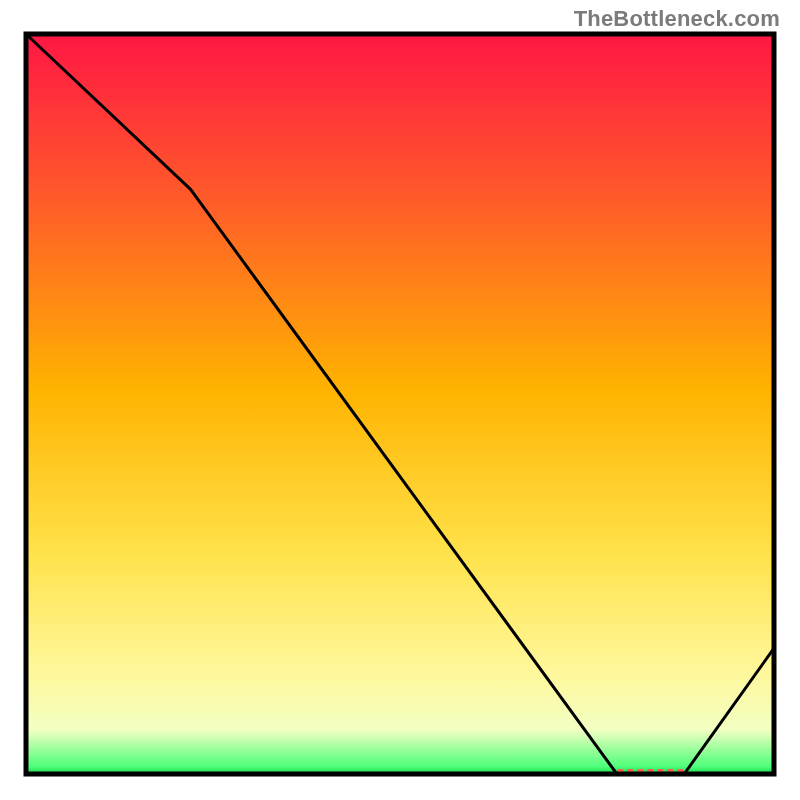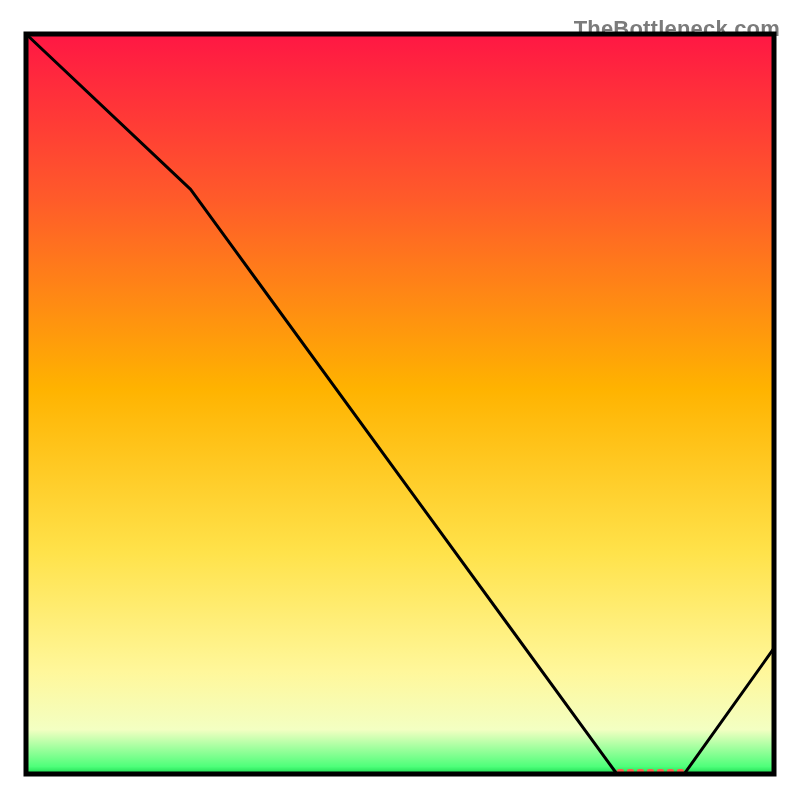--- a/index.html
+++ b/index.html
@@ -22,21 +22,20 @@
   }
   .watermark {
     position: absolute;
     top: 6px;
     right: 20px;
     font-size: 22px;
     font-weight: 600;
     color: #7b7b7b;
     letter-spacing: 0.2px;
     user-select: none;
-    margin-top: 10px;
   }
 </style>
 </head>
 <body>
 
 <div class="canvas-wrap">
 
   <div class="watermark">TheBottleneck.com</div>
 
   <svg width="800" height="800" viewBox="0 0 800 800">

